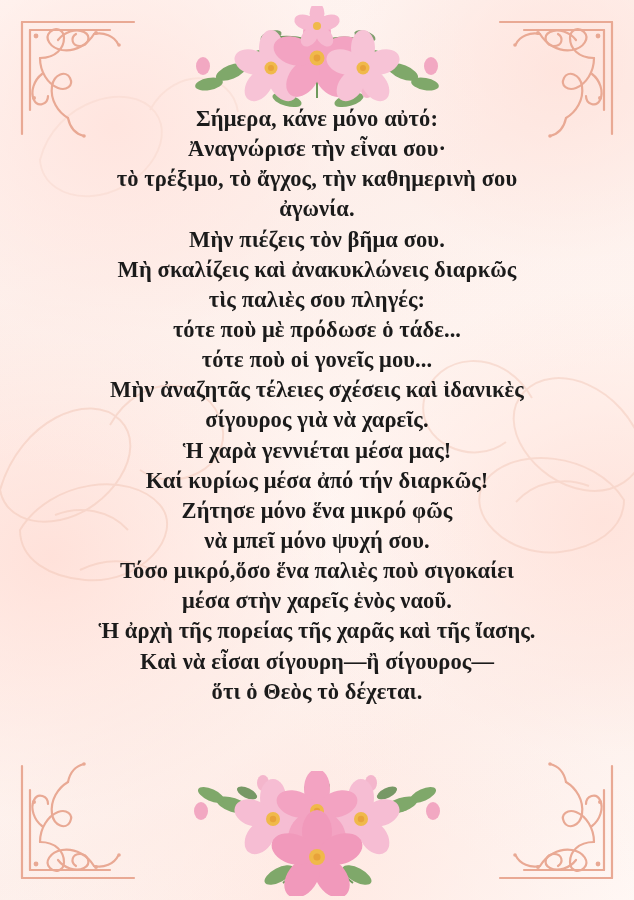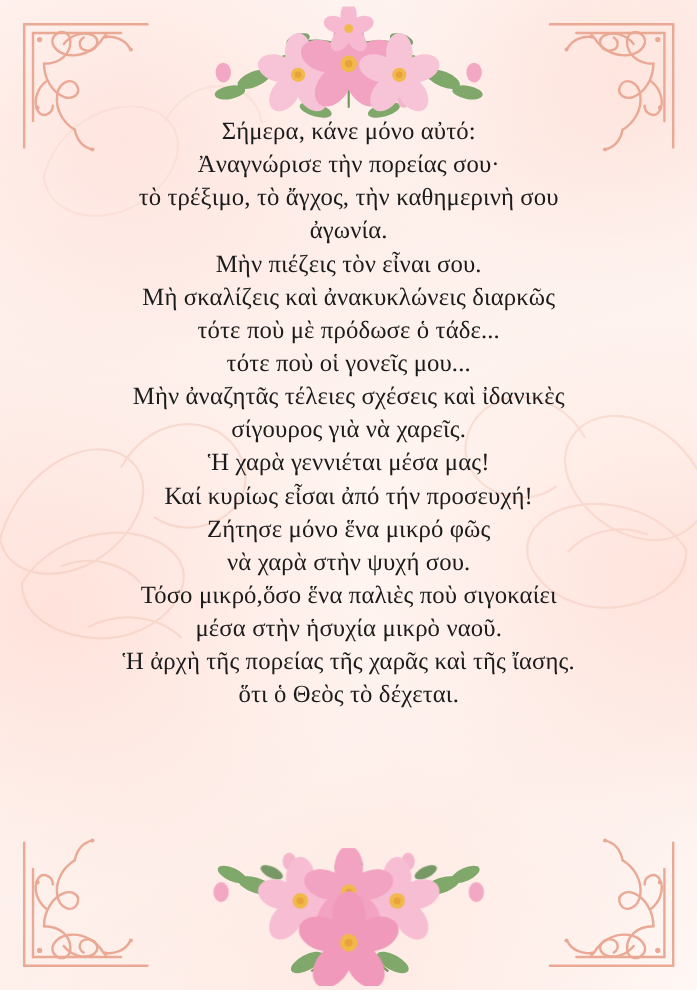--- a/index.html
+++ b/index.html
@@ -63,21 +63,21 @@
 
   
   #poem {
     position: absolute;
     top: 104px;
     left: 30px;
     width: 574px;
     text-align: center;
     color: #1b1b1b;
     font-family: "Liberation Serif", serif;
-    font-weight: normal;
+    font-weight: bold;
     font-size: 22.5px;
     line-height: 1.34;
     letter-spacing: 0.1px;
   }
   #poem .ln {
     display: block;
     white-space: nowrap;
   }
 </style>
 </head>
@@ -375,32 +375,34 @@
           </g>
           <circle cx="0" cy="0" r="8" fill="#f0b94a"></circle>
           <circle cx="0" cy="0" r="3.6" fill="#e8a23a"></circle>
         </g>
       </g>
     </svg>
   </div>
 
   <div id="poem">
     <span class="ln">Σήμερα, κάνε μόνο αὐτό:</span>
-    <span class="ln">Ἀναγνώρισε τὴν πορείας σου·</span>
+    <span class="ln">Ἀναγνώρισε τὴν εἶναι σου·</span>
     <span class="ln">τὸ τρέξιμο, τὸ ἄγχος, τὴν καθημερινὴ σου</span>
     <span class="ln">ἀγωνία.</span>
-    <span class="ln">Μὴν πιέζεις τὸν εἶναι σου.</span>
+    <span class="ln">Μὴν πιέζεις τὸν βῆμα σου.</span>
     <span class="ln">Μὴ σκαλίζεις καὶ ἀνακυκλώνεις διαρκῶς</span>
+    <span class="ln">τὶς παλιὲς σου πληγές:</span>
     <span class="ln">τότε ποὺ μὲ πρόδωσε ὁ τάδε...</span>
     <span class="ln">τότε ποὺ οἱ γονεῖς μου...</span>
     <span class="ln">Μὴν ἀναζητᾶς τέλειες σχέσεις καὶ ἰδανικὲς</span>
     <span class="ln">σίγουρος γιὰ νὰ χαρεῖς.</span>
     <span class="ln">Ἡ χαρὰ γεννιέται μέσα μας!</span>
-    <span class="ln">Καί κυρίως εἶσαι ἀπό τήν προσευχή!</span>
+    <span class="ln">Καί κυρίως μέσα ἀπό τήν διαρκῶς!</span>
     <span class="ln">Ζήτησε μόνο ἕνα μικρό φῶς</span>
-    <span class="ln">νὰ χαρὰ στὴν ψυχή σου.</span>
+    <span class="ln">νὰ μπεῖ μόνο ψυχή σου.</span>
     <span class="ln">Τόσο μικρό,ὅσο ἕνα παλιὲς ποὺ σιγοκαίει</span>
-    <span class="ln">μέσα στὴν ἡσυχία μικρὸ ναοῦ.</span>
+    <span class="ln">μέσα στὴν χαρεῖς ἑνὸς ναοῦ.</span>
     <span class="ln">Ἡ ἀρχὴ τῆς πορείας τῆς χαρᾶς καὶ τῆς ἴασης.</span>
+    <span class="ln">Καὶ νὰ εἶσαι σίγουρη—ἢ σίγουρος—</span>
     <span class="ln">ὅτι ὁ Θεὸς τὸ δέχεται.</span>
   </div>
 
 </div>
 
 </body></html>

